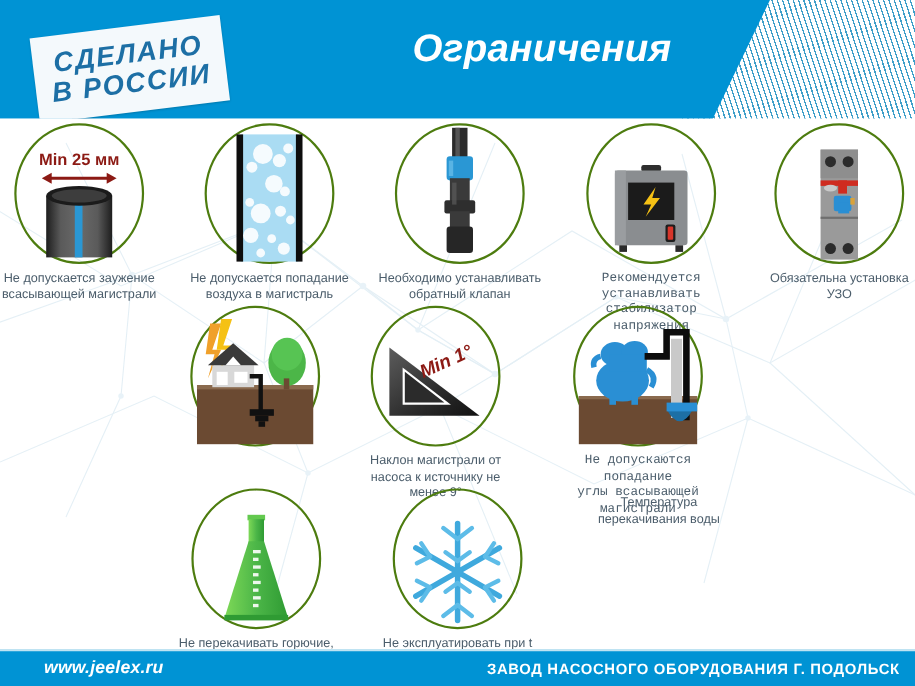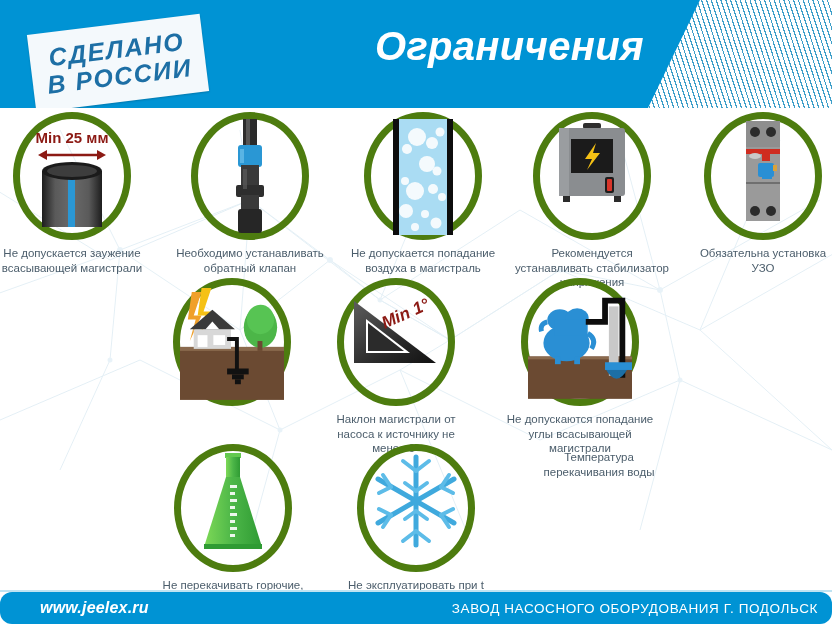--- a/index.html
+++ b/index.html
@@ -13,56 +13,56 @@
   
   .bg-net{position:absolute;inset:0;z-index:0;pointer-events:none;opacity:.55;}
 
   
   .header{position:absolute;left:0;top:0;width:832px;height:108px;z-index:2;overflow:hidden;background:#ffffff;}
   .header-blue{position:absolute;left:0;top:0;width:700px;height:108px;background:#0093d4;
        clip-path:polygon(0 0,700px 0,648px 108px,0 108px);}
   .header-stripes{position:absolute;left:620px;top:0;width:212px;height:108px;
        background:repeating-linear-gradient(72deg,#3e9fc9 0 1.2px,#ffffff 1.2px 4.6px);
        clip-path:polygon(45px 0,212px 0,212px 108px,0 108px);}
-  .header-title{position:absolute;left:375px;top:24px;color:#ffffff;font-size:40px;
+  .header-title{position:absolute;left:375px;top:24px;color:#ffffff;font-size:35px;
        font-weight:bold;font-style:italic;letter-spacing:.3px;white-space:nowrap;}
 
   
   .stamp{position:absolute;left:31px;top:24px;width:174px;height:78px;background:#f4f9fc;
       transform:rotate(-7deg);box-shadow:0 1px 2px rgba(0,0,0,.18);
       display:flex;flex-direction:column;align-items:center;justify-content:center;}
   .stamp-l1,.stamp-l2{color:#1d6fa5;font-weight:bold;font-style:italic;letter-spacing:1.5px;
       line-height:1.08;white-space:nowrap;}
   .stamp-l1{font-size:25px;}
   .stamp-l2{font-size:25px;}
 
   
   .row{position:absolute;left:0;width:832px;z-index:3;display:flex;justify-content:center;}
   .row1{top:112px;}
   .row2{top:278px;}
   .row3{top:444px;}
   .cell{width:auto;display:flex;flex-direction:column;align-items:center;}
-  .circle{width:118px;height:128px;border:7px solid #4d7c0f;border-radius:50%;
-      box-sizing:border-box;position:relative;display:flex;align-items:flex-start;justify-content:center;
+  .circle{width:118px;height:128px;border:2px solid #4d7c0f;border-radius:50%;
+      box-sizing:border-box;position:relative;display:flex;align-items:flex-end;justify-content:center;
       background:transparent;}
   .caption{margin-top:6px;text-align:center;color:#4b5d6b;font-size:11.5px;line-height:1.28;
       white-space:pre-line;}
   .cap-w1{width:166px;} .cap-w2{width:156px;} .cap-w3{width:166px;}
-  .cap-w4{width:158px;} .cap-w5{width:160px;}
+  .cap-w4{width:158px;font-family:Liberation Mono, monospace;} .cap-w5{width:160px;}
 
   .r1 .cell{margin:0 6px;}
   .r2 .cell{margin:0 11px;}
   .r3 .cell{margin:0 11px;}
 
   
   .footer{position:absolute;left:0;bottom:0;width:832px;height:32px;background:#0093d4;z-index:5;
-      display:flex;align-items:center;justify-content:space-between;border-radius:12px;}
+      display:flex;align-items:center;justify-content:space-between;}
   .footer-top-line{position:absolute;left:0;bottom:32px;width:832px;height:2px;background:#bfe3f2;z-index:5;}
   .footer-left{color:#fff;font-size:16px;font-weight:bold;font-style:italic;margin-left:40px;letter-spacing:.2px;}
-  .footer-right{color:#fff;font-size:13.5px;font-weight:normal;margin-right:14px;letter-spacing:.6px;}
+  .footer-right{color:#fff;font-size:13.5px;font-weight:bold;margin-right:14px;letter-spacing:.6px;}
 
   .ico{display:block;}
 </style>
 </head>
 <body>
 
 <div id="page">
 
   <svg class="bg-net" width="832" height="624" viewBox="0 0 832 624">
     <g stroke="#cfe3ee" stroke-width="1" fill="none">
@@ -125,38 +125,20 @@
           <ellipse cx="52" cy="52" rx="30" ry="9" fill="#1b1b1b"></ellipse>
           <ellipse cx="52" cy="52" rx="25" ry="6" fill="#3d3d3d"></ellipse>
         </svg>
       </div>
       <div class="caption cap-w1">Не допускается заужение
 всасывающей магистрали</div>
     </div>
 
     <div class="cell">
       <div class="circle">
-        <svg class="ico" width="70" height="122" viewBox="0 0 70 122">
-          <rect x="28" y="0" width="14" height="34" fill="#2b2b2b"></rect>
-          <rect x="31" y="0" width="4" height="34" fill="#555"></rect>
-          <rect x="23" y="26" width="24" height="22" rx="3" fill="#2a97d4"></rect>
-          <rect x="25" y="30" width="4" height="14" fill="#59b4e4"></rect>
-          <rect x="26" y="46" width="18" height="26" fill="#3a3a3a"></rect>
-          <rect x="21" y="66" width="28" height="12" rx="2" fill="#2e2e2e"></rect>
-          <rect x="26" y="76" width="18" height="16" fill="#3a3a3a"></rect>
-          <rect x="23" y="90" width="24" height="24" rx="3" fill="#262626"></rect>
-          <rect x="28" y="50" width="4" height="20" fill="#5b5b5b" opacity=".7"></rect>
-        </svg>
-      </div>
-      <div class="caption cap-w3">Необходимо устанавливать
-обратный клапан</div>
-    </div>
-
-    <div class="cell">
-      <div class="circle">
         <svg class="ico" width="96" height="116" viewBox="0 0 96 116">
           <rect x="22" y="0" width="52" height="116" fill="#aadcf3"></rect>
           <rect x="18" y="0" width="6" height="116" fill="#0d0d0d"></rect>
           <rect x="72" y="0" width="6" height="116" fill="#0d0d0d"></rect>
           <g fill="#ffffff" opacity=".88">
             <circle cx="42" cy="18" r="9"></circle>
               <circle cx="57" cy="24" r="6"></circle>
             <circle cx="32" cy="30" r="5"></circle>
               <circle cx="65" cy="13" r="4.5"></circle>
             <circle cx="52" cy="45" r="8"></circle>
@@ -167,20 +149,38 @@
               <circle cx="67" cy="78" r="4"></circle>
             <circle cx="31" cy="92" r="7"></circle>
               <circle cx="50" cy="95" r="4"></circle>
             <circle cx="61" cy="104" r="5.5"></circle>
               <circle cx="40" cy="108" r="4"></circle>
           </g>
         </svg>
       </div>
       <div class="caption cap-w2">Не допускается попадание
 воздуха в магистраль</div>
+    </div>
+
+    <div class="cell">
+      <div class="circle">
+        <svg class="ico" width="70" height="122" viewBox="0 0 70 122">
+          <rect x="28" y="0" width="14" height="34" fill="#2b2b2b"></rect>
+          <rect x="31" y="0" width="4" height="34" fill="#555"></rect>
+          <rect x="23" y="26" width="24" height="22" rx="3" fill="#2a97d4"></rect>
+          <rect x="25" y="30" width="4" height="14" fill="#59b4e4"></rect>
+          <rect x="26" y="46" width="18" height="26" fill="#3a3a3a"></rect>
+          <rect x="21" y="66" width="28" height="12" rx="2" fill="#2e2e2e"></rect>
+          <rect x="26" y="76" width="18" height="16" fill="#3a3a3a"></rect>
+          <rect x="23" y="90" width="24" height="24" rx="3" fill="#262626"></rect>
+          <rect x="28" y="50" width="4" height="20" fill="#5b5b5b" opacity=".7"></rect>
+        </svg>
+      </div>
+      <div class="caption cap-w3">Необходимо устанавливать
+обратный клапан</div>
     </div>
 
     <div class="cell">
       <div class="circle">
         <svg class="ico" width="86" height="92" viewBox="0 0 86 92">
           <rect x="34" y="4" width="18" height="6" rx="2" fill="#2e2e2e"></rect>
           <rect x="10" y="9" width="66" height="68" rx="3" fill="#8a8d90"></rect>
           <rect x="10" y="9" width="10" height="68" fill="#9a9da0"></rect>
           <rect x="22" y="20" width="42" height="34" fill="#1b1b1b"></rect>
           <polygon points="47,24 36,40 43,40 38,51 51,34 44,34" fill="#f5c115"></polygon>

